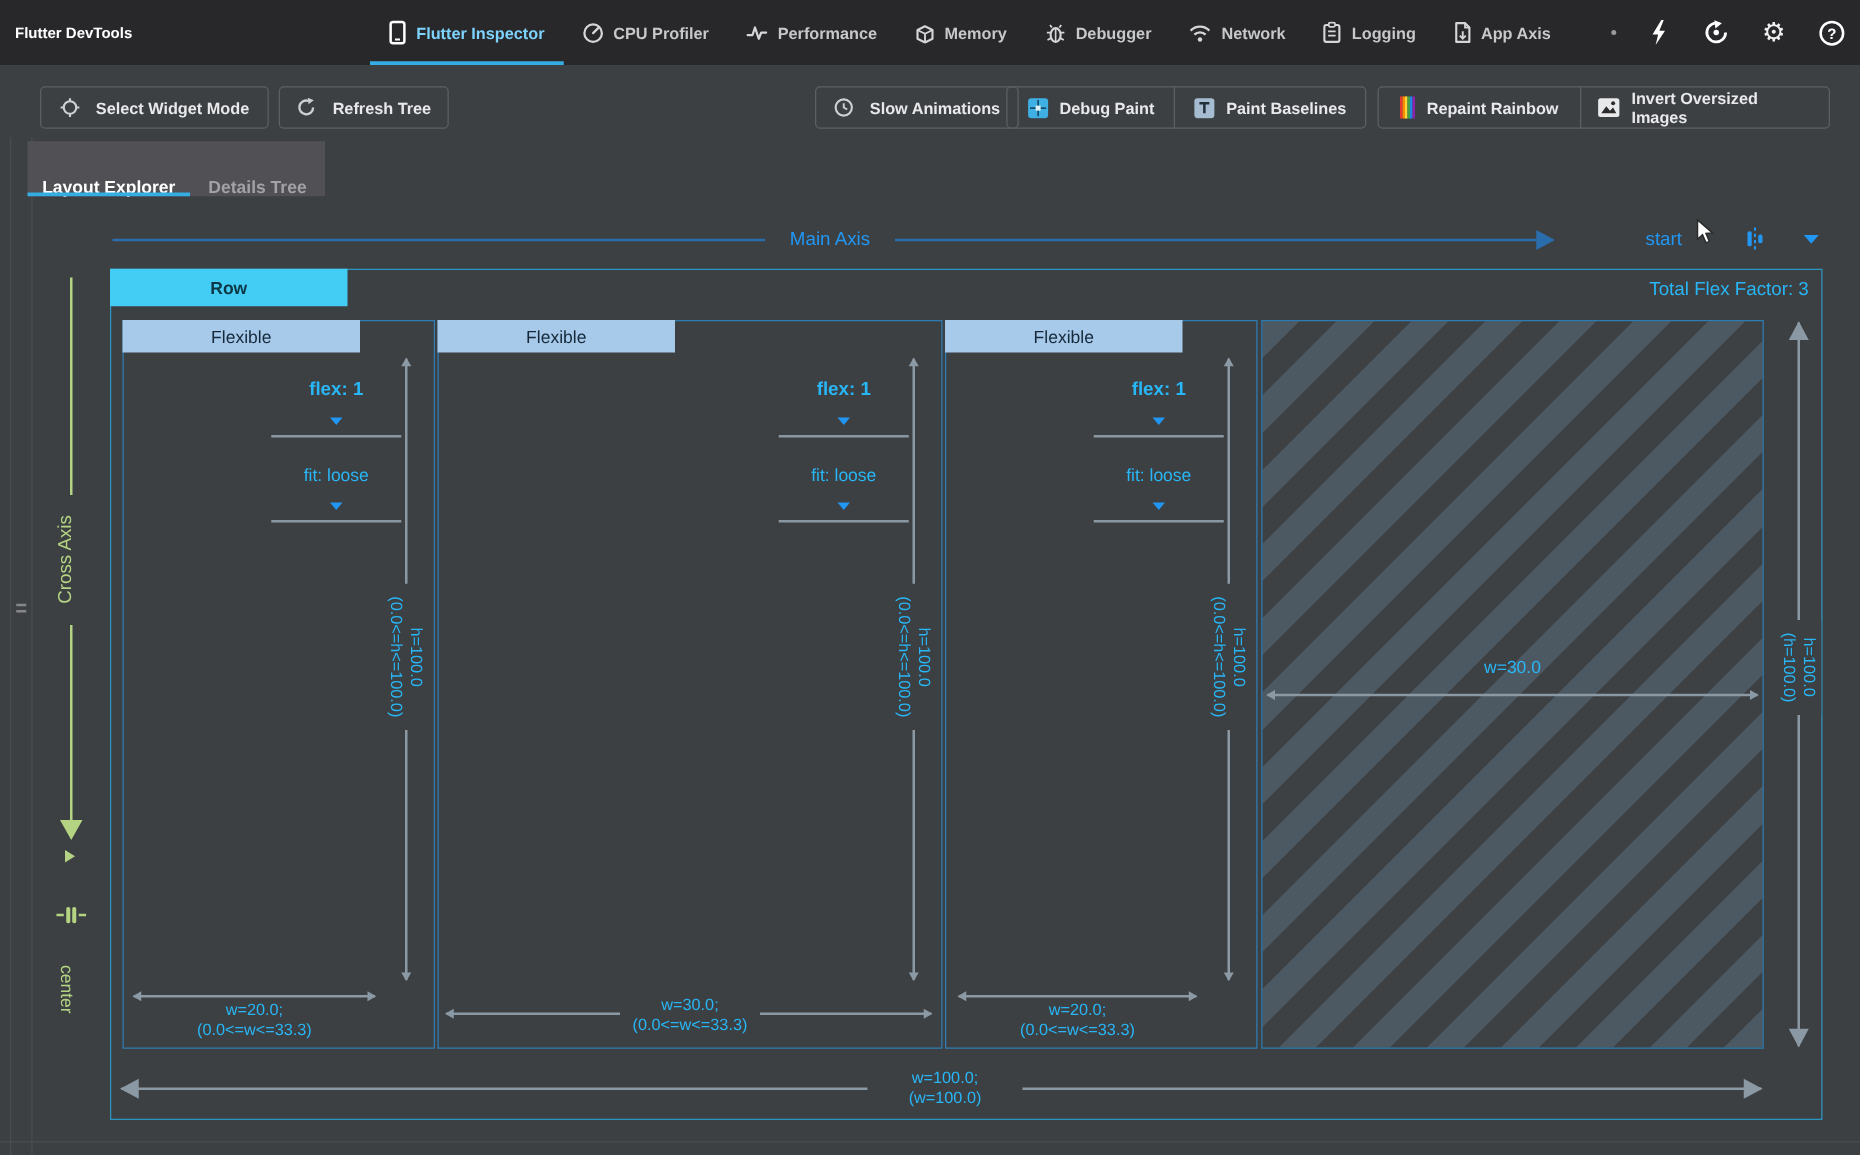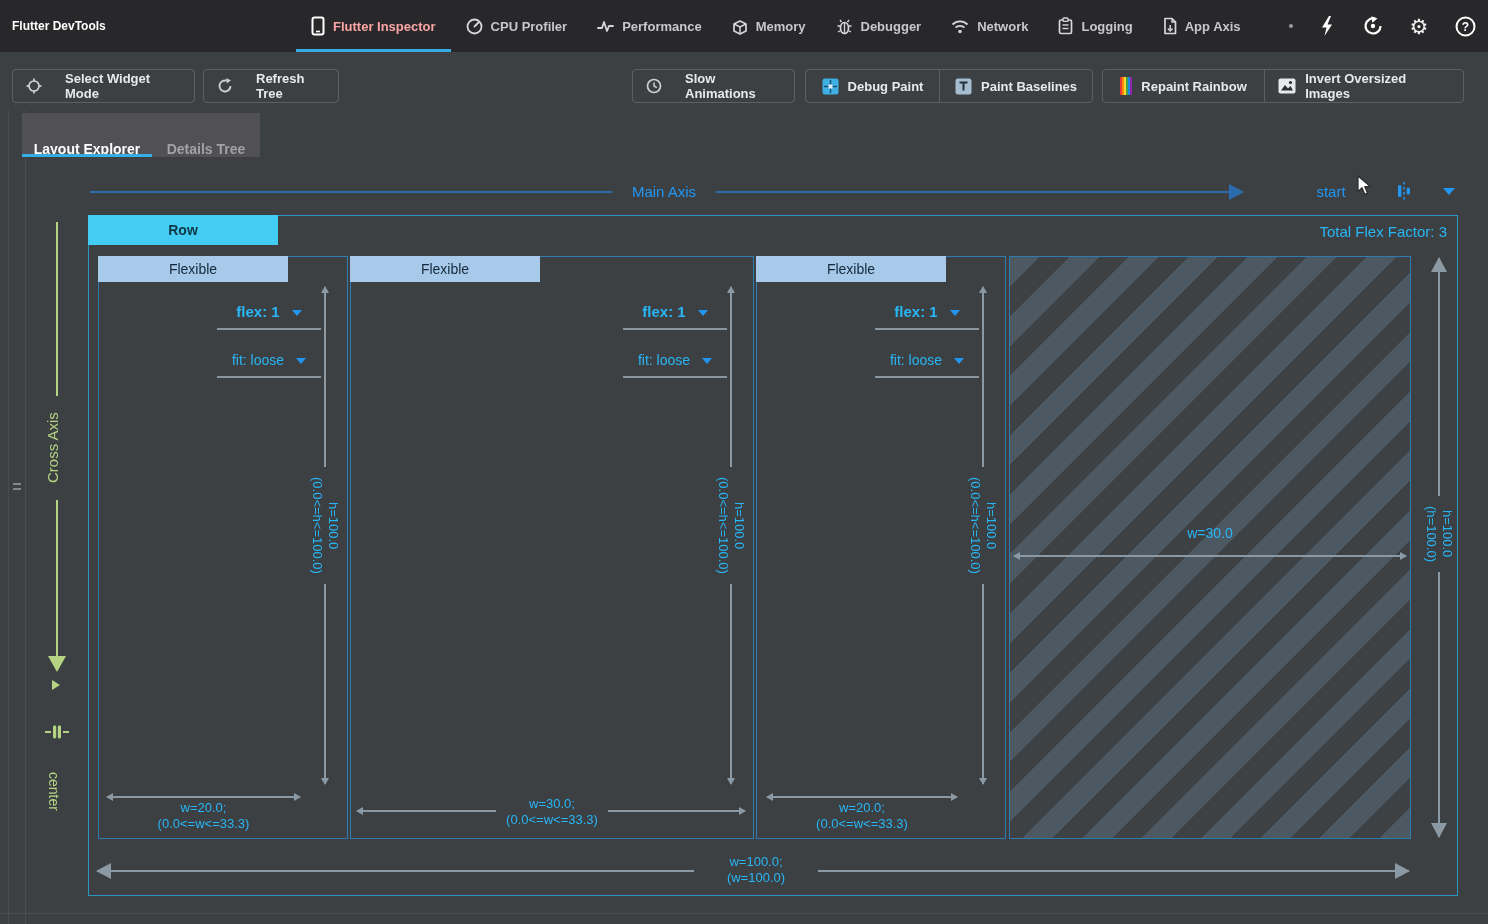--- a/index.html
+++ b/index.html
@@ -11,31 +11,31 @@
   }
   *{margin:0;padding:0;box-sizing:border-box;}
   body{background:#222;font-family:"Liberation Sans",sans-serif;}
   #page{position:relative;width:1488px;height:924px;background:var(--page);overflow:hidden;}
 
   
   .topbar{position:absolute;left:0;top:0;width:1488px;height:52px;background:var(--topbar);z-index:30;}
   .app-title{position:absolute;left:12px;top:0;line-height:52px;color:#fff;font-size:12px;font-weight:bold;}
   .toptabs{position:absolute;left:296px;top:0;height:52px;display:flex;}
   .toptab{display:flex;align-items:center;gap:8px;padding:0 15px;height:52px;color:var(--txt-dim);font-size:13px;font-weight:600;cursor:default;position:relative;}
-  .toptab.active{color:#fca5a5;}
+  .toptab.active{color:#7dd3fc;}
   .toptab.active::after{content:"";position:absolute;left:0;right:0;bottom:0;height:3px;background:var(--underline);}
   .toptab svg{flex:0 0 auto;}
   .topactions{position:absolute;right:0;top:0;height:52px;display:flex;align-items:center;}
   .topaction{width:46px;height:52px;display:flex;align-items:center;justify-content:center;}
   .tinydot{position:absolute;left:1289px;top:24px;width:4px;height:4px;border-radius:50%;background:#9a9a9e;}
   .gearglyph{font-size:21px;color:#f0f0f0;line-height:1;}
 
   
   .tbtn,.tgroup{position:absolute;top:69px;height:34px;border:1px solid var(--border-btn);border-radius:4px;display:flex;align-items:center;color:var(--txt);font-size:13px;font-weight:600;}
-  .tbtn{gap:23px;padding:0 13px;justify-content:center;}
+  .tbtn{gap:13px;padding:0 13px;justify-content:center;margin-left:20px;}
   .tgroup{padding:0;}
   .tgroup .seg{height:34px;display:flex;align-items:center;gap:9px;padding:0 13px;justify-content:center;}
   .tgroup .seg + .seg{border-left:1px solid var(--border-btn);}
 
   
   .strip{position:absolute;left:22px;top:113px;height:44px;display:flex;background:var(--strip);z-index:5;}
   .stab{height:44px;display:flex;align-items:flex-end;justify-content:center;font-size:14px;color:var(--txt-gray);position:relative;font-weight:600;}
   .stab.active{color:#fff;}
   .stab.active::after{content:"";position:absolute;left:0;right:0;bottom:0;height:3px;background:var(--underline);}
 
@@ -68,21 +68,21 @@
   .flip{transform:rotate(180deg);}
 
   
   .rowbox{position:absolute;left:88px;top:215px;width:1370px;height:681px;border:1px solid var(--rowborder);}
   .rowhead{position:absolute;left:-1px;top:-1px;width:190px;height:30px;background:var(--rowhead);color:#0d3744;font-size:14px;display:flex;align-items:center;justify-content:center;font-weight:600;}
   .totalflex{position:absolute;right:10px;top:7px;color:var(--cyan);font-size:15px;font-weight:normal;}
 
   .wbox{position:absolute;top:40px;height:583px;border:1px solid var(--boxborder);}
   .whead{position:absolute;left:-1px;top:-1px;width:190px;height:26px;background:var(--flexhead);color:#15293a;font-size:14px;display:flex;align-items:center;justify-content:center;}
   .ctrl{position:absolute;right:26px;top:46px;width:104px;z-index:2;}
-  .dd{display:flex;justify-content:center;align-items:center;gap:12px;padding-bottom:8px;border-bottom:2px solid var(--dd-line);cursor:pointer;}
+  .dd{display:flex;justify-content:center;align-items:center;gap:12px;padding-bottom:8px;border-bottom:2px solid var(--dd-line);cursor:pointer;flex-direction:column;}
   .dd + .dd{margin-top:22px;}
   .ddlabel{color:var(--cyan);font-size:15px;}
   .dd.bold .ddlabel{font-weight:bold;}
   .ddcaret{border:5px solid transparent;border-bottom:0;border-top:6px solid var(--blue);margin-top:2px;}
   .hlab{position:absolute;right:4px;top:210px;background:var(--page);padding:10px 2px;z-index:2;}
   .wlab-a{position:absolute;left:8px;right:47px;bottom:6px;z-index:2;}
   .wlab-b{position:absolute;left:0;right:0;bottom:10px;display:flex;justify-content:center;z-index:2;}
   .wlab-b .inner{background:var(--page);padding:0 10px;}
   .warrow-a{left:8px;right:47px;bottom:40px;}
   .warrow-b{left:6px;right:8px;bottom:26px;}

